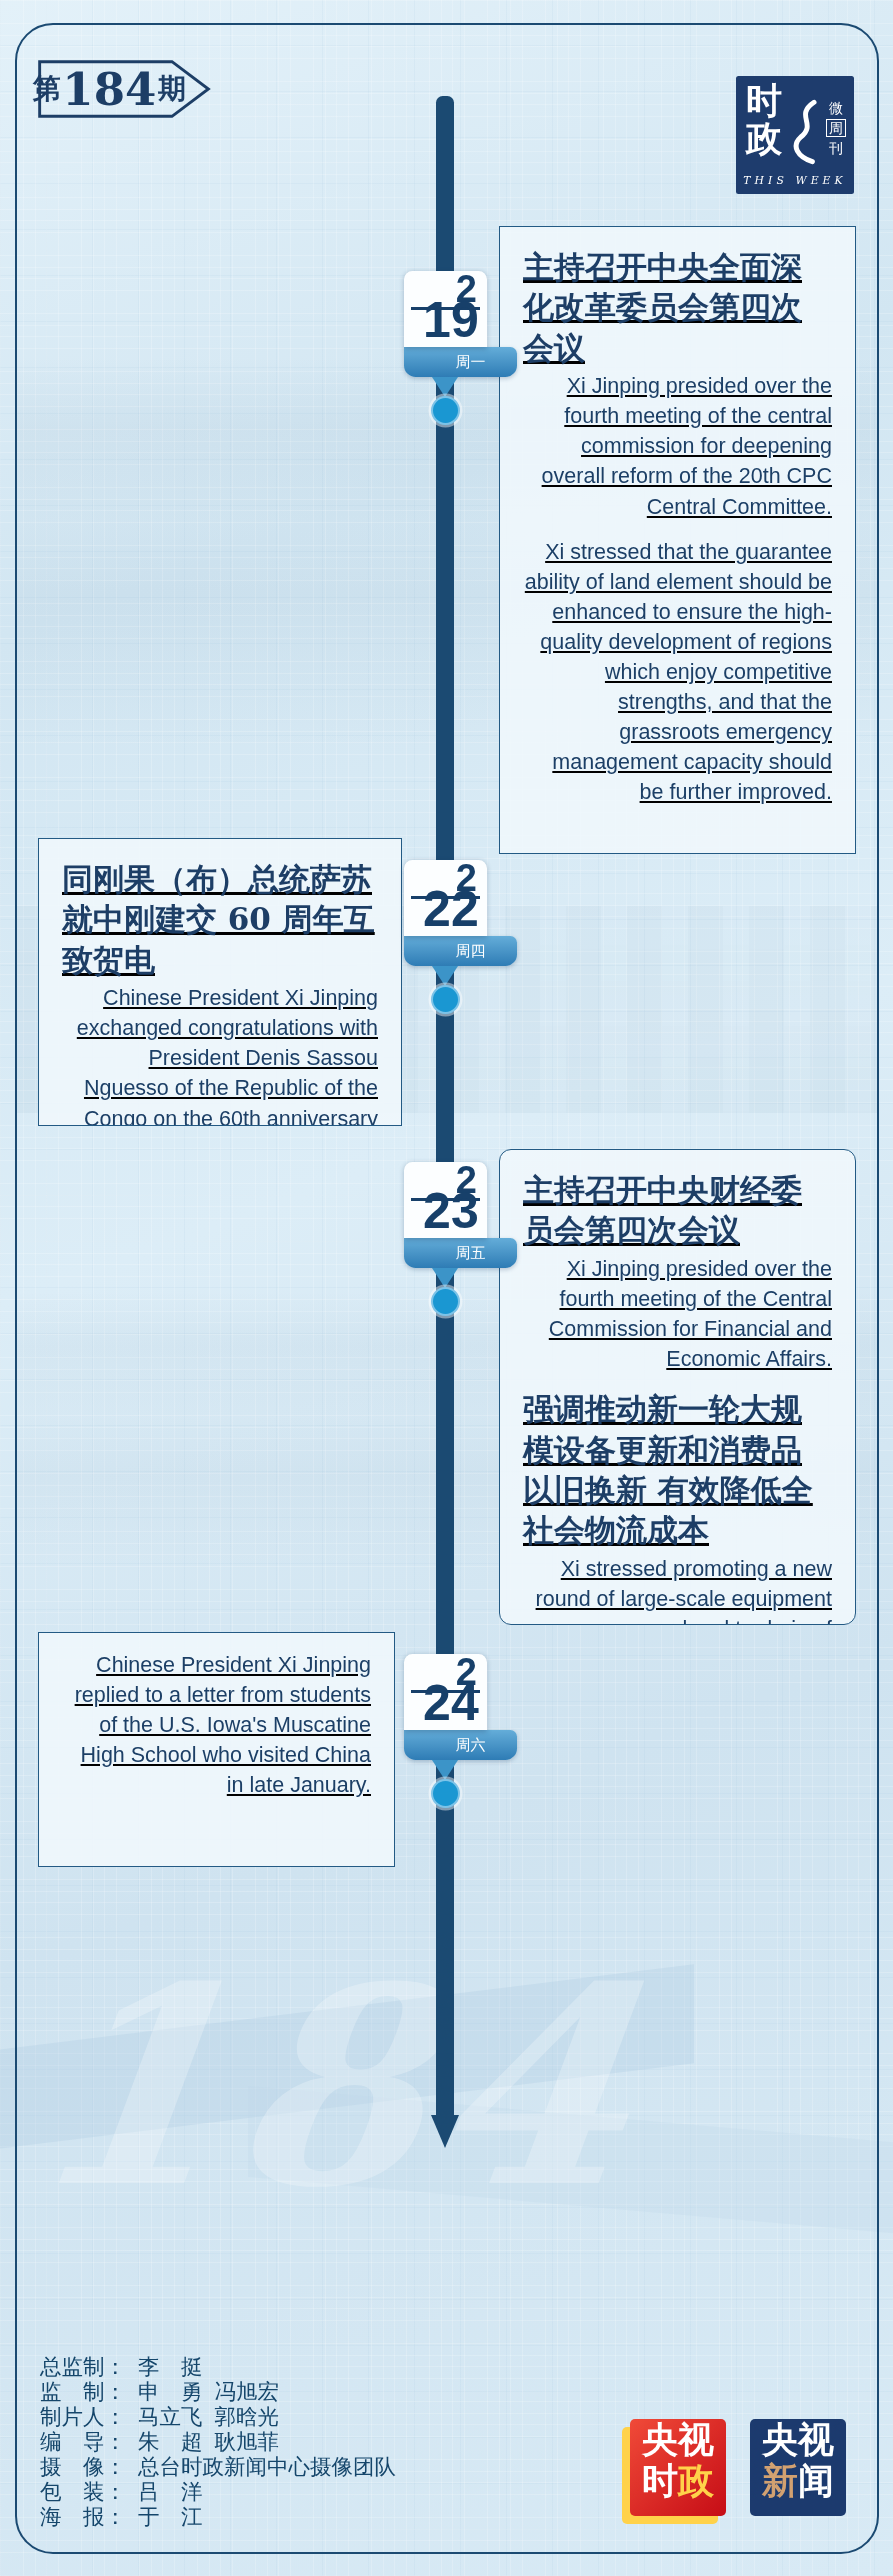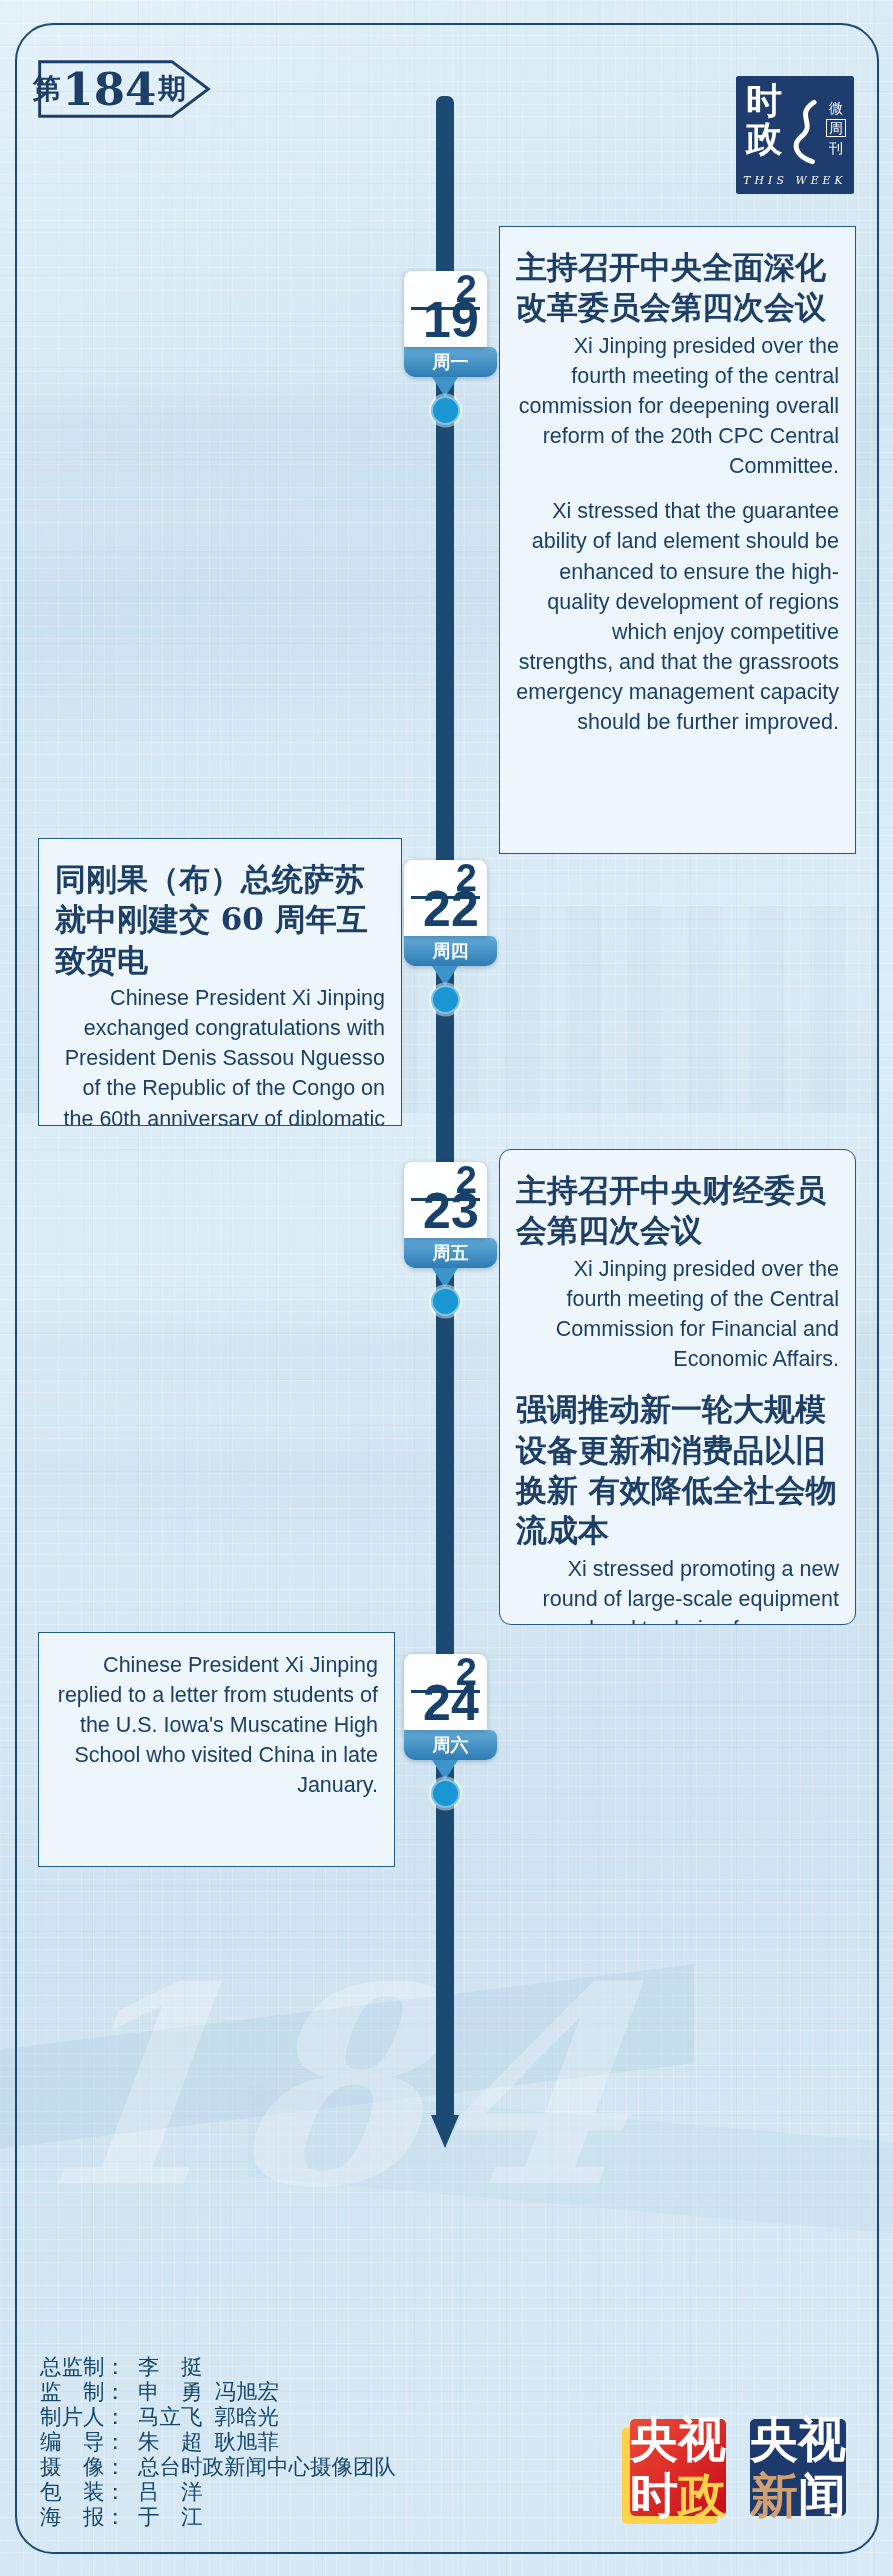--- a/index.html
+++ b/index.html
@@ -57,51 +57,51 @@
     border-top:33px solid #1b4a72;}
   
   .marker{position:absolute;left:404px;width:94px;z-index:5;}
   .m1{top:271px}.m2{top:860px}.m3{top:1162px}.m4{top:1654px}
   .date-card{position:relative;width:83px;height:76px;background:#fcfeff;
     border-radius:8.3px 8.3px 0 0;box-shadow:0 1.7px 5px rgba(25,60,95,.30);}
   .date-month{position:absolute;top:-3.3px;right:10px;font-size:38px;font-weight:700;color:#17406a;}
   .date-divider{position:absolute;top:36px;left:7.4px;right:7.4px;height:3.3px;background:#17406a;}
   .date-day{position:absolute;bottom:-1.7px;right:8.3px;font-size:50px;font-weight:700;color:#17406a;}
   .date-weekday{width:93px;height:30px;background:linear-gradient(180deg,#64add9,#2e7cb5);
-    border-radius:0 6.6px 11.6px 11.6px;color:#fff;font-size:18px;font-weight:700;
-    display:flex;align-items:center;justify-content:center;box-shadow:0 1.7px 4.1px rgba(25,60,95,.25);}
+    border-radius:0 6.6px 11.6px 11.6px;color:#fff;font-size:15px;font-weight:400;
+    display:flex;align-items:center;justify-content:center;box-shadow:0 1.7px 4.1px rgba(25,60,95,.25);padding-left:20px;}
   .date-pointer{width:0;height:0;margin-left:28px;
     border-left:13.2px solid transparent;border-right:13.2px solid transparent;
     border-top:20px solid #3c94c8;}
   .date-dot{position:absolute;top:125px;left:26.5px;width:25px;height:25px;border-radius:50%;
     background:#1a97d2;border:2.5px solid #7cc3e8;box-shadow:0 0 0 2.5px rgba(255,255,255,.45);}
   
   .content-box{position:absolute;background:rgba(240,247,252,.90);
-    border:1.7px solid #235a84;box-sizing:border-box;padding:15px 16px;overflow:hidden;z-index:4;}
+    border:1.7px solid #235a84;box-sizing:border-box;padding:15px 23px;overflow:hidden;z-index:4;text-decoration:underline;}
   .box-r1{left:499px;top:226px;width:357px;height:628px;}
   .box-l1{left:38px;top:838px;width:364px;height:288px;}
   .box-r2{left:499px;top:1149px;width:357px;height:476px;border-radius:12px;}
   .box-l2{left:38px;top:1632px;width:357px;height:235px;}
   .zh{margin:5px 0 3.3px 0;font-family:"DejaVu Serif",serif;font-weight:700;
     font-size:31px;line-height:1.3;color:#1d3e66;}
   .en{margin:1.7px 0 15px 0;font-size:21.5px;line-height:1.4;color:#1c3f66;font-weight:500;text-align:right;}
   
   .credits{position:absolute;left:40px;top:2355px;color:#15466b;font-size:21.5px;z-index:6;}
   .credit-row{display:flex;height:25px;line-height:25px;}
   .credit-label{width:98px;}
   .credit-names{white-space:pre;}
   
   .footer-logo{position:absolute;top:2419px;width:96px;height:97px;z-index:6;}
   .fl-red{left:630px;}
   .fl-navy{left:750px;}
   .yellow-shadow{position:absolute;left:-8.3px;top:8.3px;width:96px;height:97px;
     background:#ffd24a;border-radius:5px;}
   .fl-tile{position:absolute;inset:0;border-radius:5px;color:#fff;
-    display:flex;flex-direction:column;align-items:center;justify-content:space-between;
-    font-weight:900;font-size:48px;line-height:41px;font-family:"DejaVu Serif",serif;}
+    display:flex;flex-direction:column;align-items:center;justify-content:flex-start;
+    font-weight:900;font-size:36px;line-height:41px;font-family:"DejaVu Serif",serif;}
   .fl-red .fl-tile{background:linear-gradient(135deg,#f04a38,#c60d16);}
   .fl-navy .fl-tile{background:#1c3a6e;}
   .acc-yellow{color:#ffd24a;}
   .acc-tan{color:#d2a171;}
 </style>
 </head>
 <body>
 
 <div id="page">
   <div class="grid"></div>

